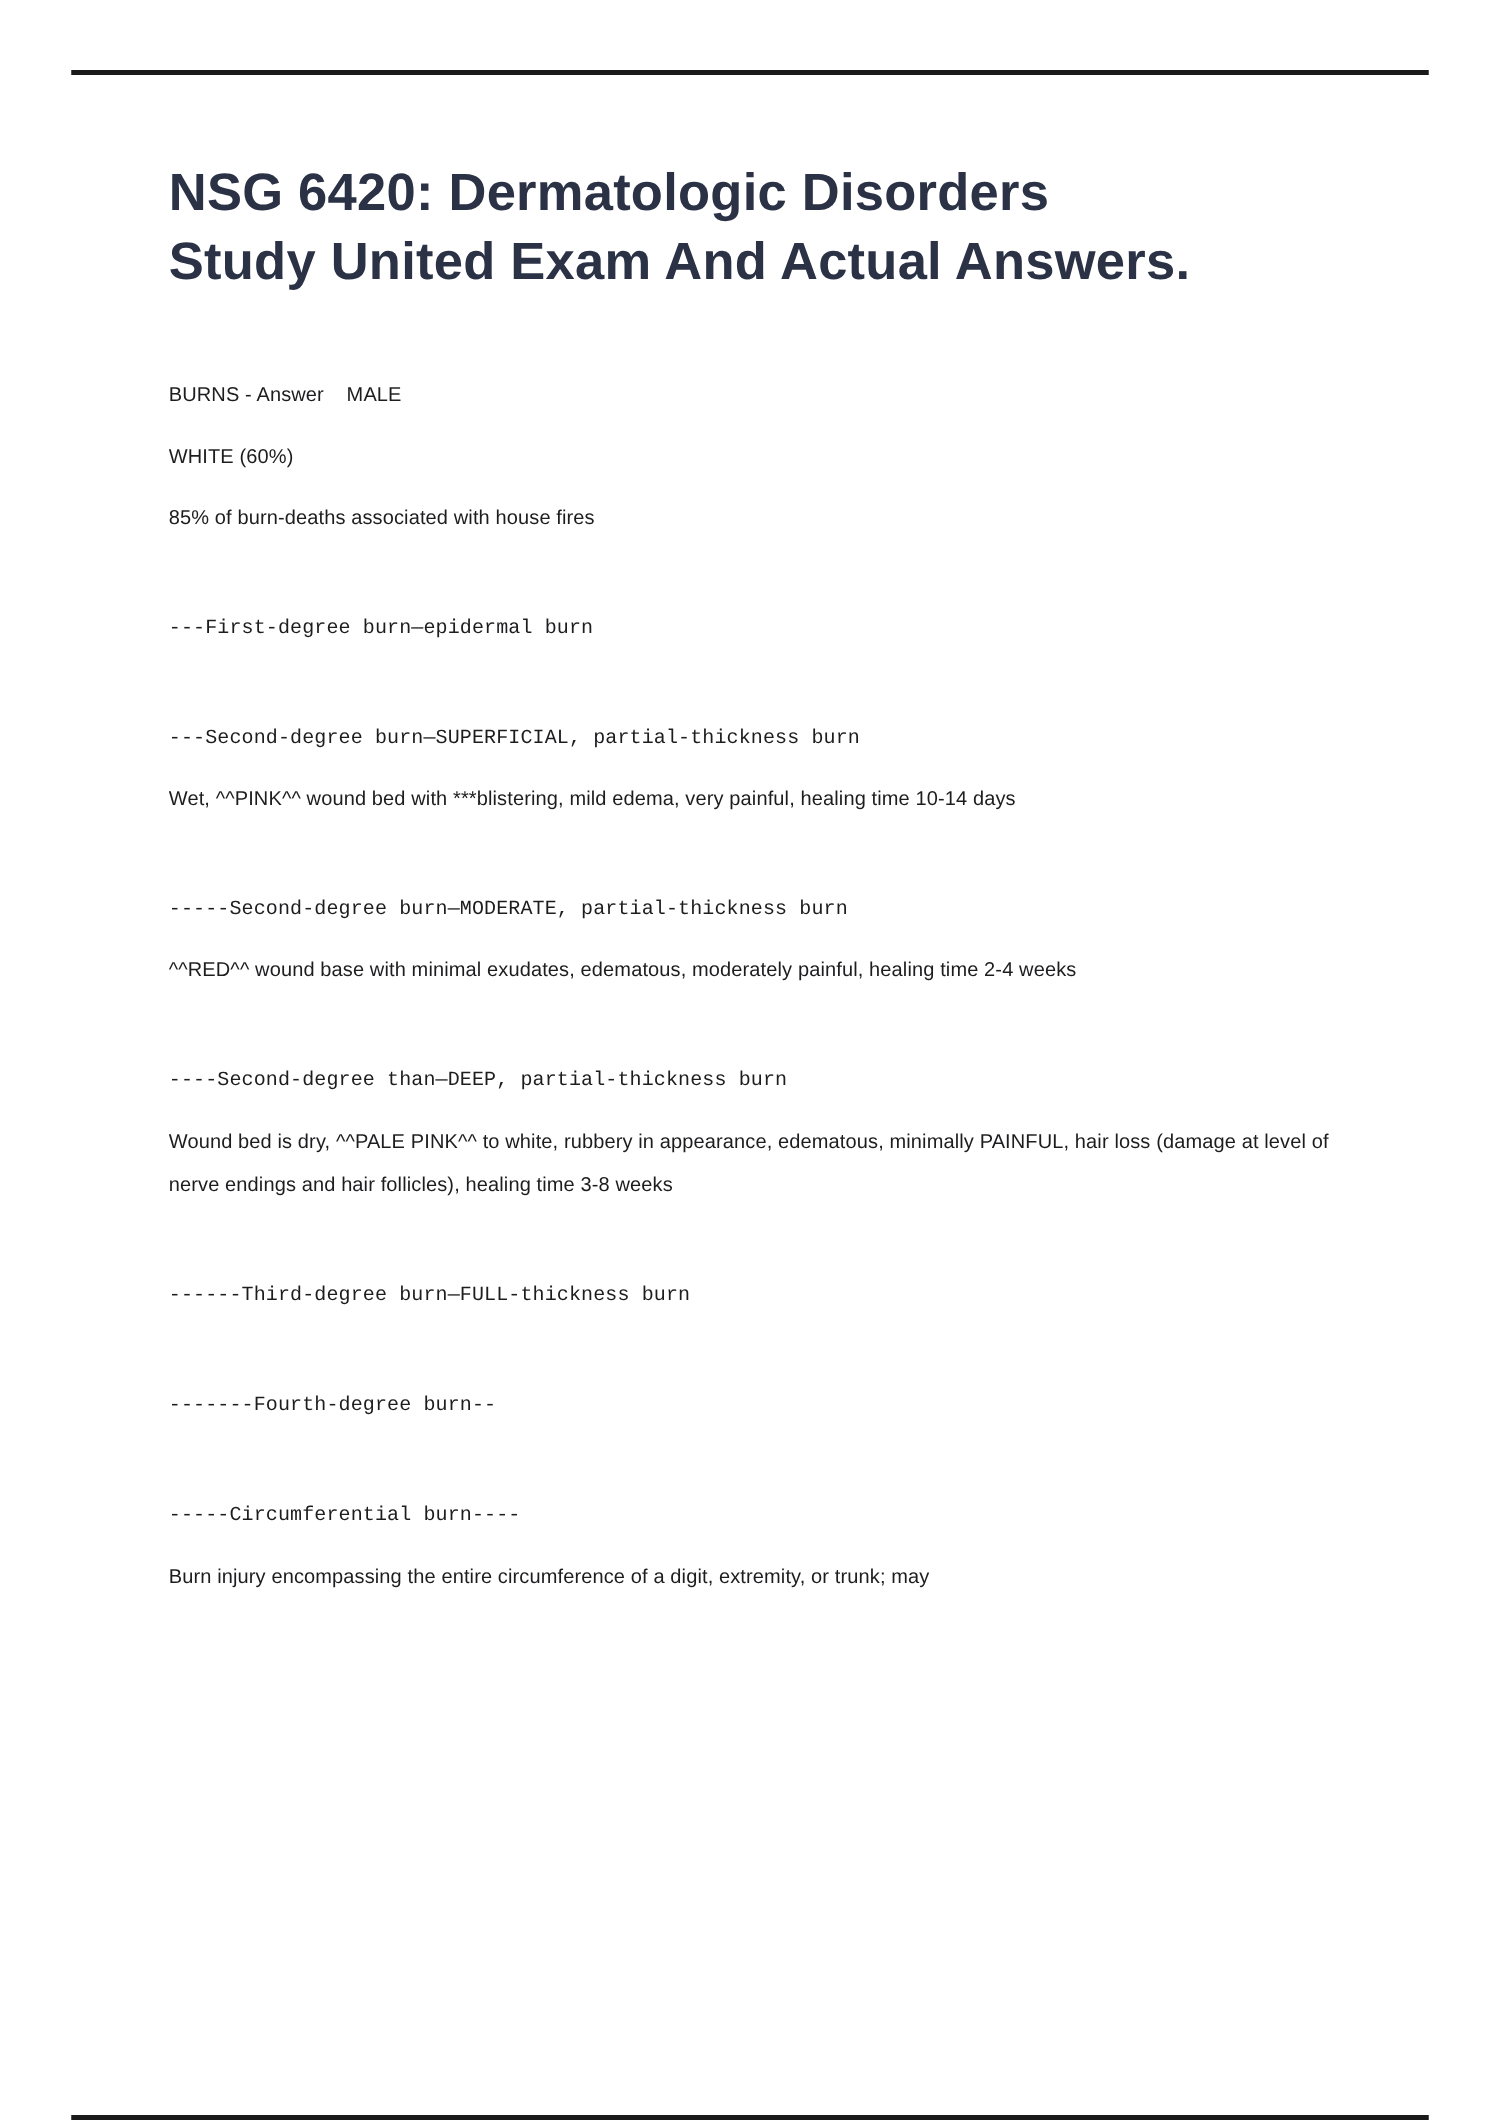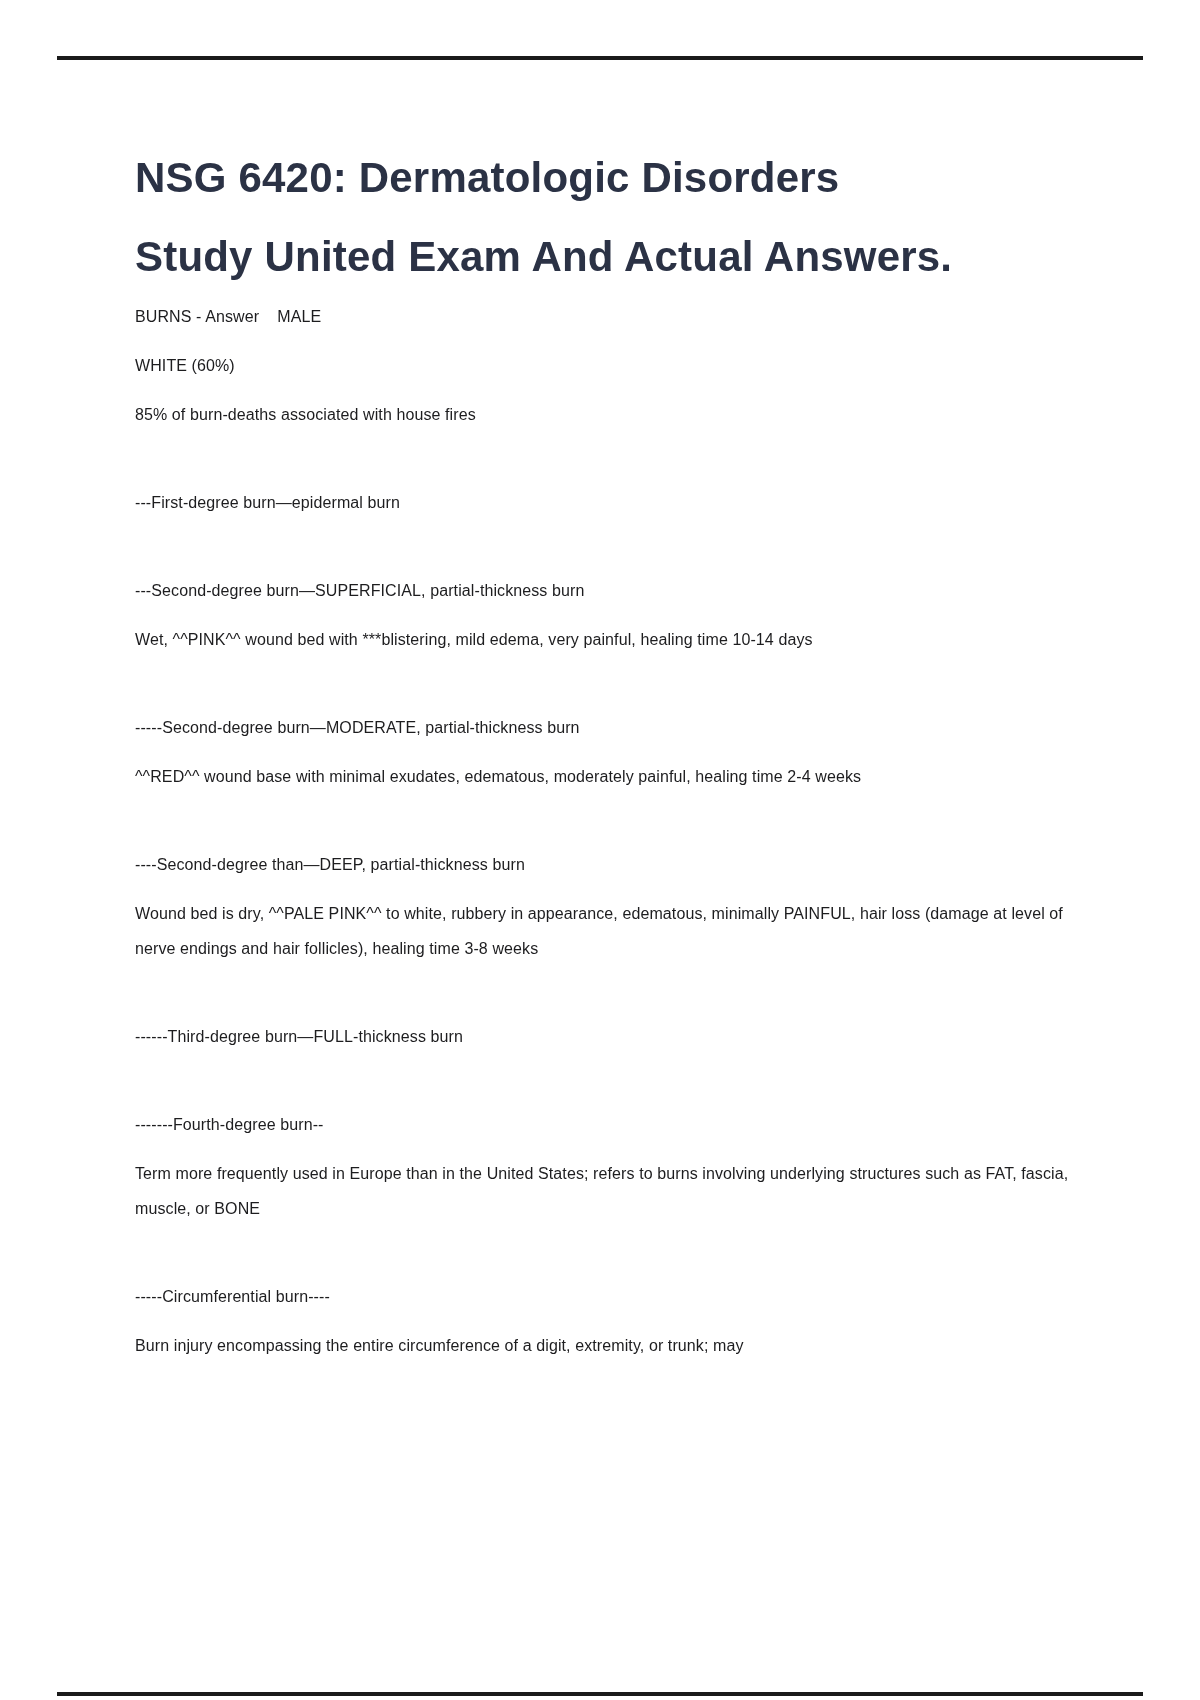--- a/index.html
+++ b/index.html
@@ -31,37 +31,38 @@
     left:135px;
     top:126px;
     width:980px;
     margin:0;
     font-size:42px;
     font-weight:700;
     line-height:55px;
     color:var(--title-color);
     letter-spacing:0.2px;
   }
-  .title-line{display:block;margin-top:24px;}
+  .title-line{display:block;}
   .content{
     position:absolute;
     left:135px;
     top:299px;
     width:965px;
     color:var(--body-color);
   }
   .para{
     margin:0 0 14px 0;
     font-size:16px;
     line-height:35px;
     white-space:pre-wrap;
     letter-spacing:0.1px;
   }
   .section-heading{
     margin-top:53px;
+    font-family:Liberation Mono, monospace;
   }
 </style>
 </head>
 <body>
 
 <div class="page">
 
   <div class="rule rule-top"></div>
 
   <h1 class="title">
@@ -82,21 +83,20 @@
 
     <p class="para section-heading">-----Second-degree burn—MODERATE, partial-thickness burn</p>
     <p class="para">^^RED^^ wound base with minimal exudates, edematous, moderately painful, healing time 2-4 weeks</p>
 
     <p class="para section-heading">----Second-degree than—DEEP, partial-thickness burn</p>
     <p class="para">Wound bed is dry, ^^PALE PINK^^ to white, rubbery in appearance, edematous, minimally PAINFUL, hair loss (damage at level of nerve endings and hair follicles), healing time 3-8 weeks</p>
 
     <p class="para section-heading">------Third-degree burn—FULL-thickness burn</p>
 
     <p class="para section-heading">-------Fourth-degree burn--</p>
-    <p class="para">Term more frequently used in Europe than in the United States; refers to burns involving underlying structures such as FAT, fascia, muscle, or BONE</p>
 
     <p class="para section-heading">-----Circumferential burn----</p>
     <p class="para">Burn injury encompassing the entire circumference of a digit, extremity, or trunk; may</p>
 
   </div>
 
   <div class="rule rule-bottom"></div>
 
 </div>
 

